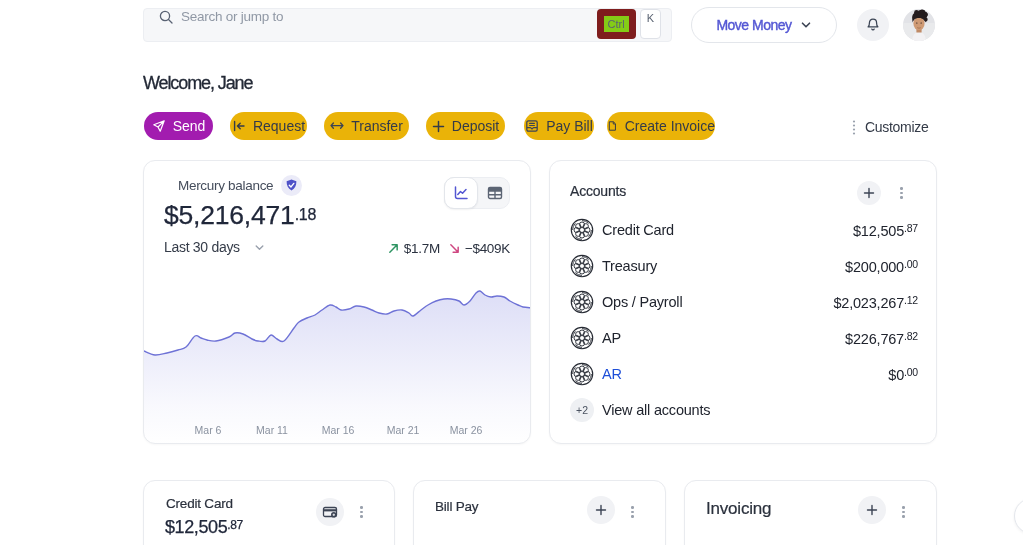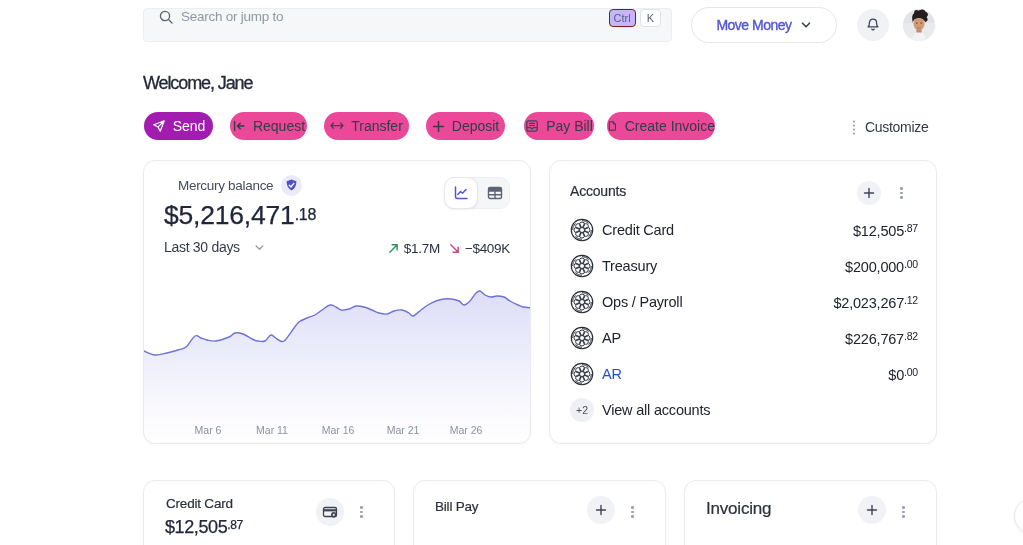--- a/index.html
+++ b/index.html
@@ -3,38 +3,38 @@
 <meta charset="utf-8">
 <style>
   * { margin:0; padding:0; box-sizing:border-box; }
   html,body { width:1023px; height:545px; background:#fff; overflow:hidden;
     font-family:"Liberation Sans", sans-serif; }
   .abs { position:absolute; }
   body { position:relative; }
   .card { background:#fff; border:1px solid #e9ebef; border-radius:12px;
     box-shadow:0 1px 2px rgba(16,24,40,.03); }
   .pill { display:inline-flex; align-items:center; justify-content:center;
-    height:28px; border-radius:14px; background:#ec4899; color:#343b49;
+    height:28px; border-radius:14px; background:#eab308; color:#343b49;
     font-size:14px; gap:7px; white-space:nowrap; }
   .circlebtn { border-radius:50%; background:#f1f2f5; display:flex;
     align-items:center; justify-content:center; }
   .dots3 { display:inline-flex; flex-direction:column; gap:2px; align-items:center; }
   .dots3 i { width:2.5px; height:2.5px; border-radius:50%; background:#9aa1ad; display:block; }
 </style>
 </head>
 <body>
 
 <div class="abs" style="left:143px; top:8px; width:529px; height:34px; background:#f6f7f9; border:1px solid #eceef2; border-radius:4px; display:flex; align-items:flex-start; padding:0 10px;">
   <svg width="16" height="16" viewBox="0 0 16 16" style="margin-left:4px;">
     <circle cx="7" cy="7" r="4.6" fill="none" stroke="#596273" stroke-width="1.3"></circle>
     <line x1="10.5" y1="10.5" x2="14" y2="14" stroke="#596273" stroke-width="1.3" stroke-linecap="round"></line>
   </svg>
   <span style="color:#9098a5; font-size:13.5px; letter-spacing:-0.25px; margin-left:7px;">Search or jump to</span>
   <span style="margin-left:auto; display:flex; gap:4px;">
-    <kbd style="font-family:'Liberation Sans',sans-serif; font-size:11px; color:#5a6372; background:#c4b5fd; border:1px solid #7f1d1d; border-radius:4px; padding:2px 4px;">Ctrl</kbd>
+    <kbd style="font-family:'Liberation Sans',sans-serif; font-size:11px; color:#5a6372; background:#84cc16; border:7px solid #7f1d1d; border-radius:4px; padding:2px 4px;">Ctrl</kbd>
     <kbd style="font-family:'Liberation Sans',sans-serif; font-size:11px; color:#5a6372; background:#fff; border:1px solid #dfe2e8; border-radius:4px; padding:2px 6px;">K</kbd>
   </span>
 </div>
 
 <div class="abs" style="left:691px; top:7px; width:146px; height:36px; border:1px solid #e3e6eb; border-radius:18px; display:flex; align-items:center; justify-content:center; gap:8px;">
   <span style="color:#5457d4; font-size:14px; font-weight:500; letter-spacing:-0.5px; -webkit-text-stroke:0.4px #5457d4;">Move Money</span>
   <svg width="12" height="12" viewBox="0 0 12 12">
       <path d="M2.5 4.2 L6 7.8 L9.5 4.2" fill="none" stroke="#3c4454" stroke-width="1.6" stroke-linecap="round" stroke-linejoin="round"></path>
     </svg>
 </div>

